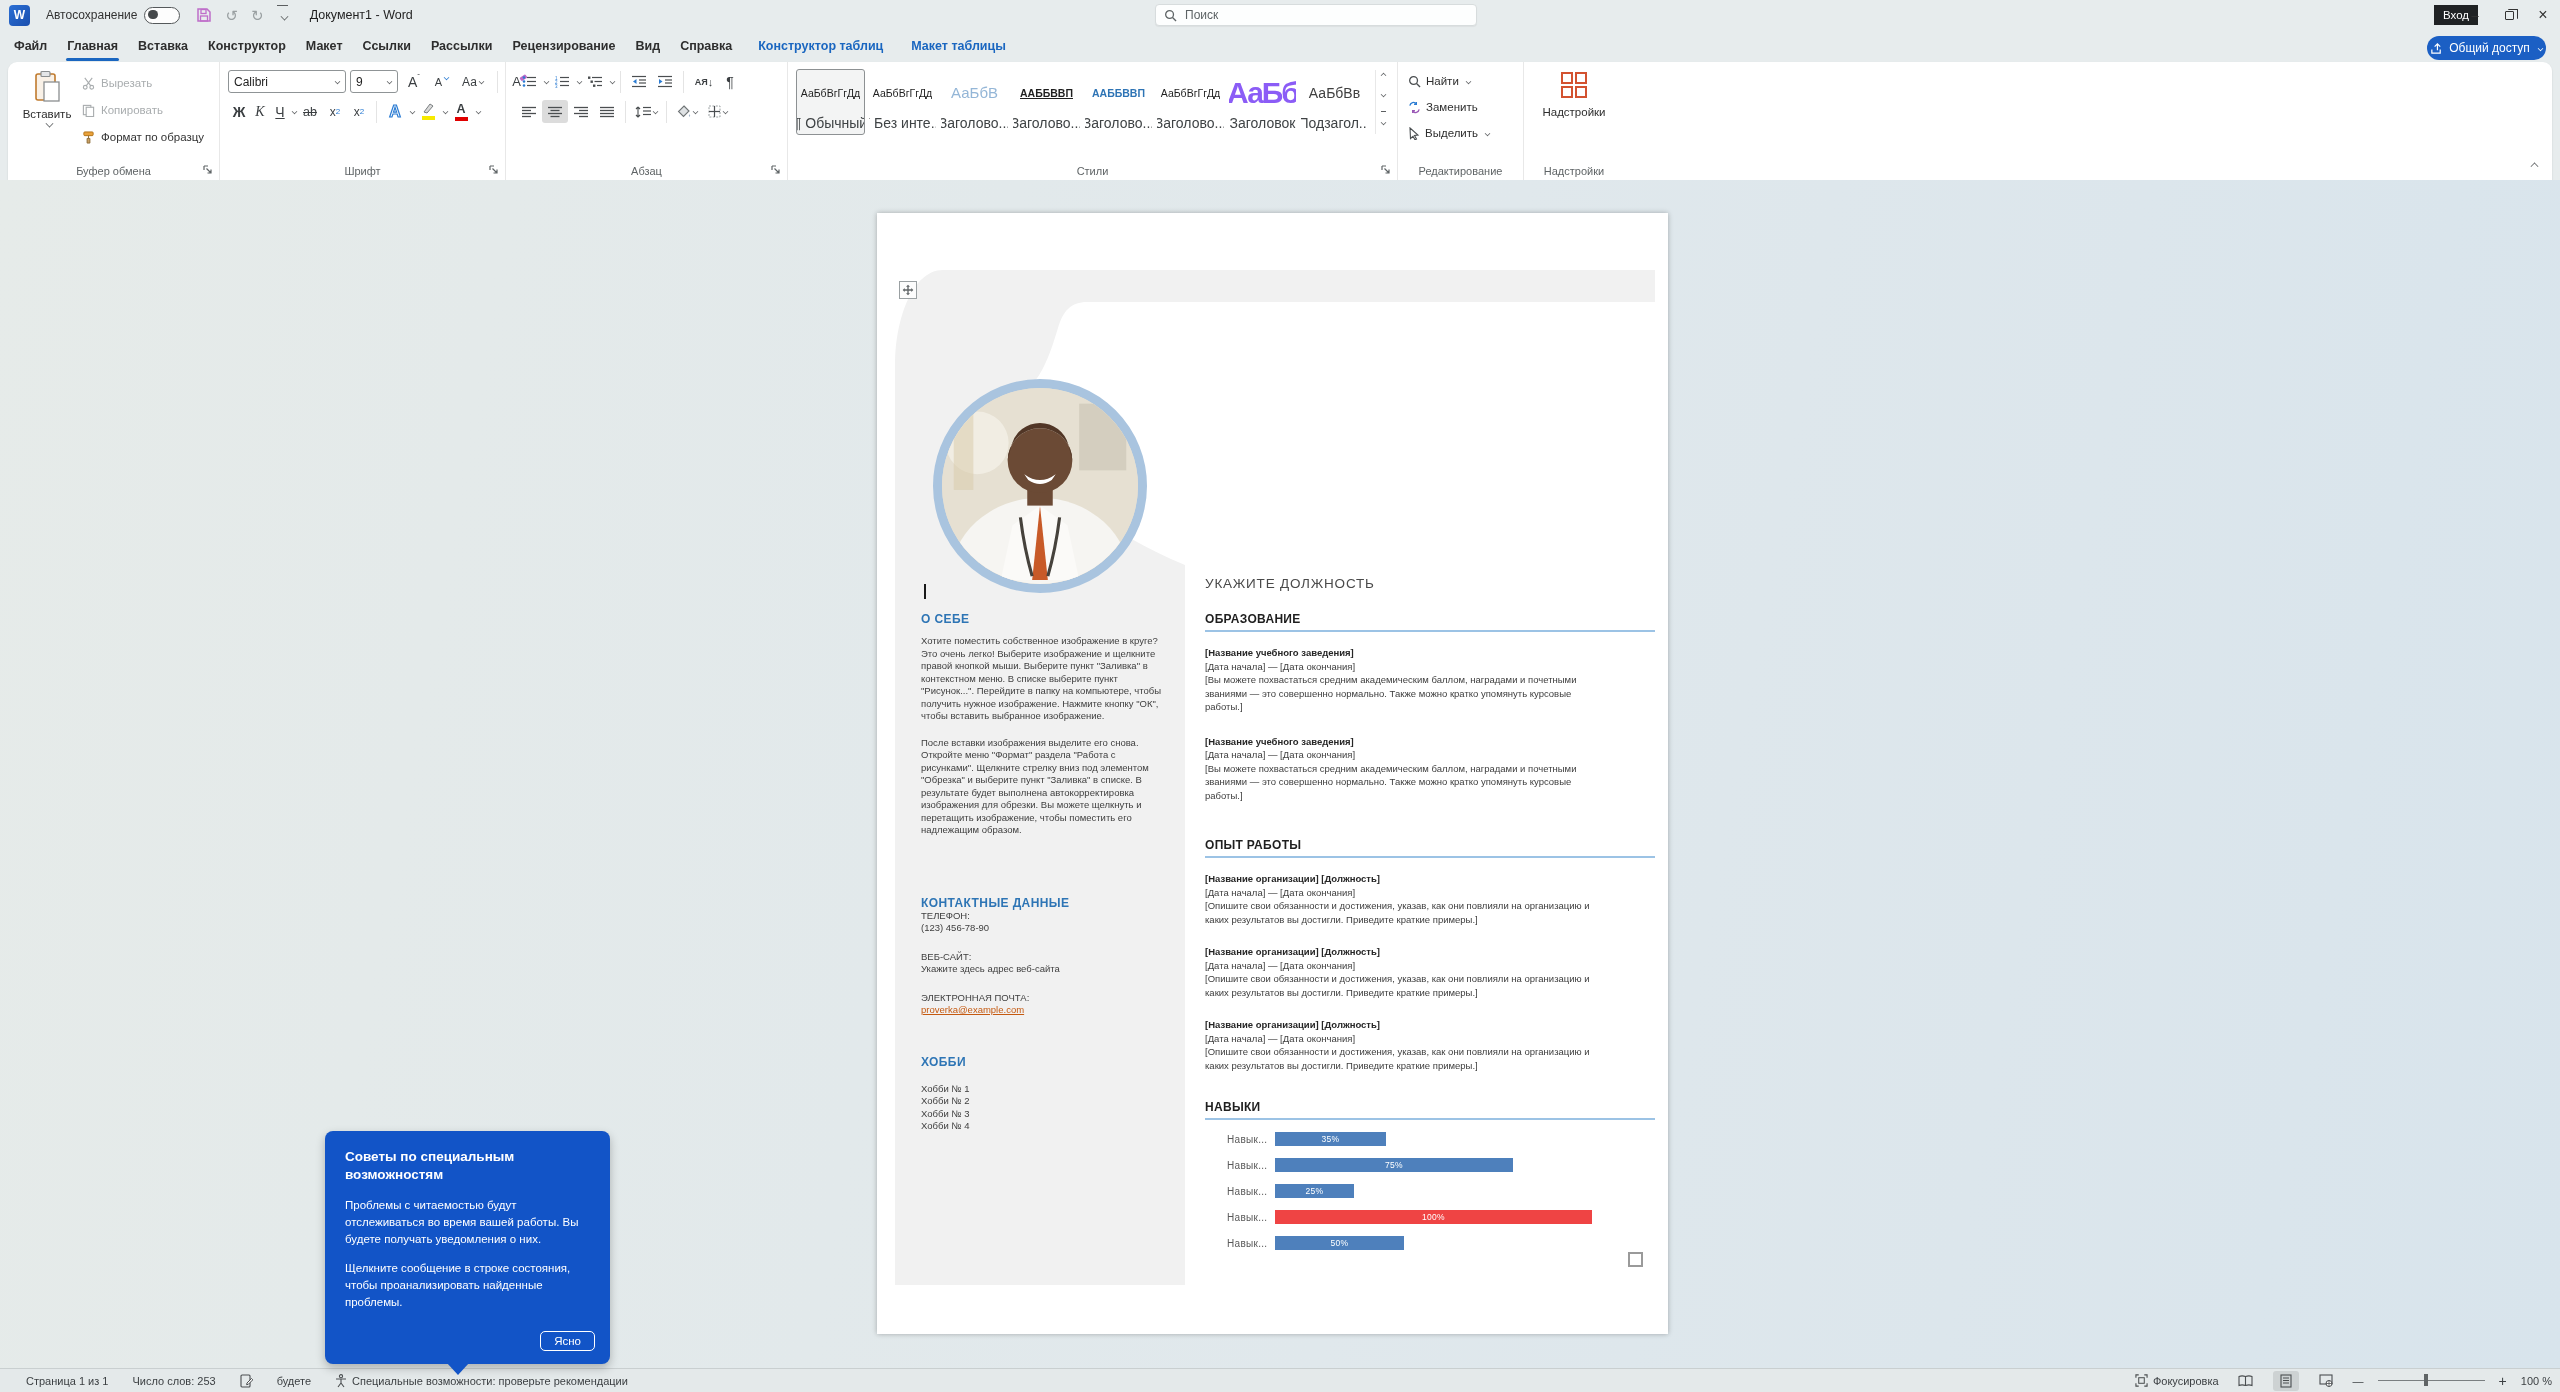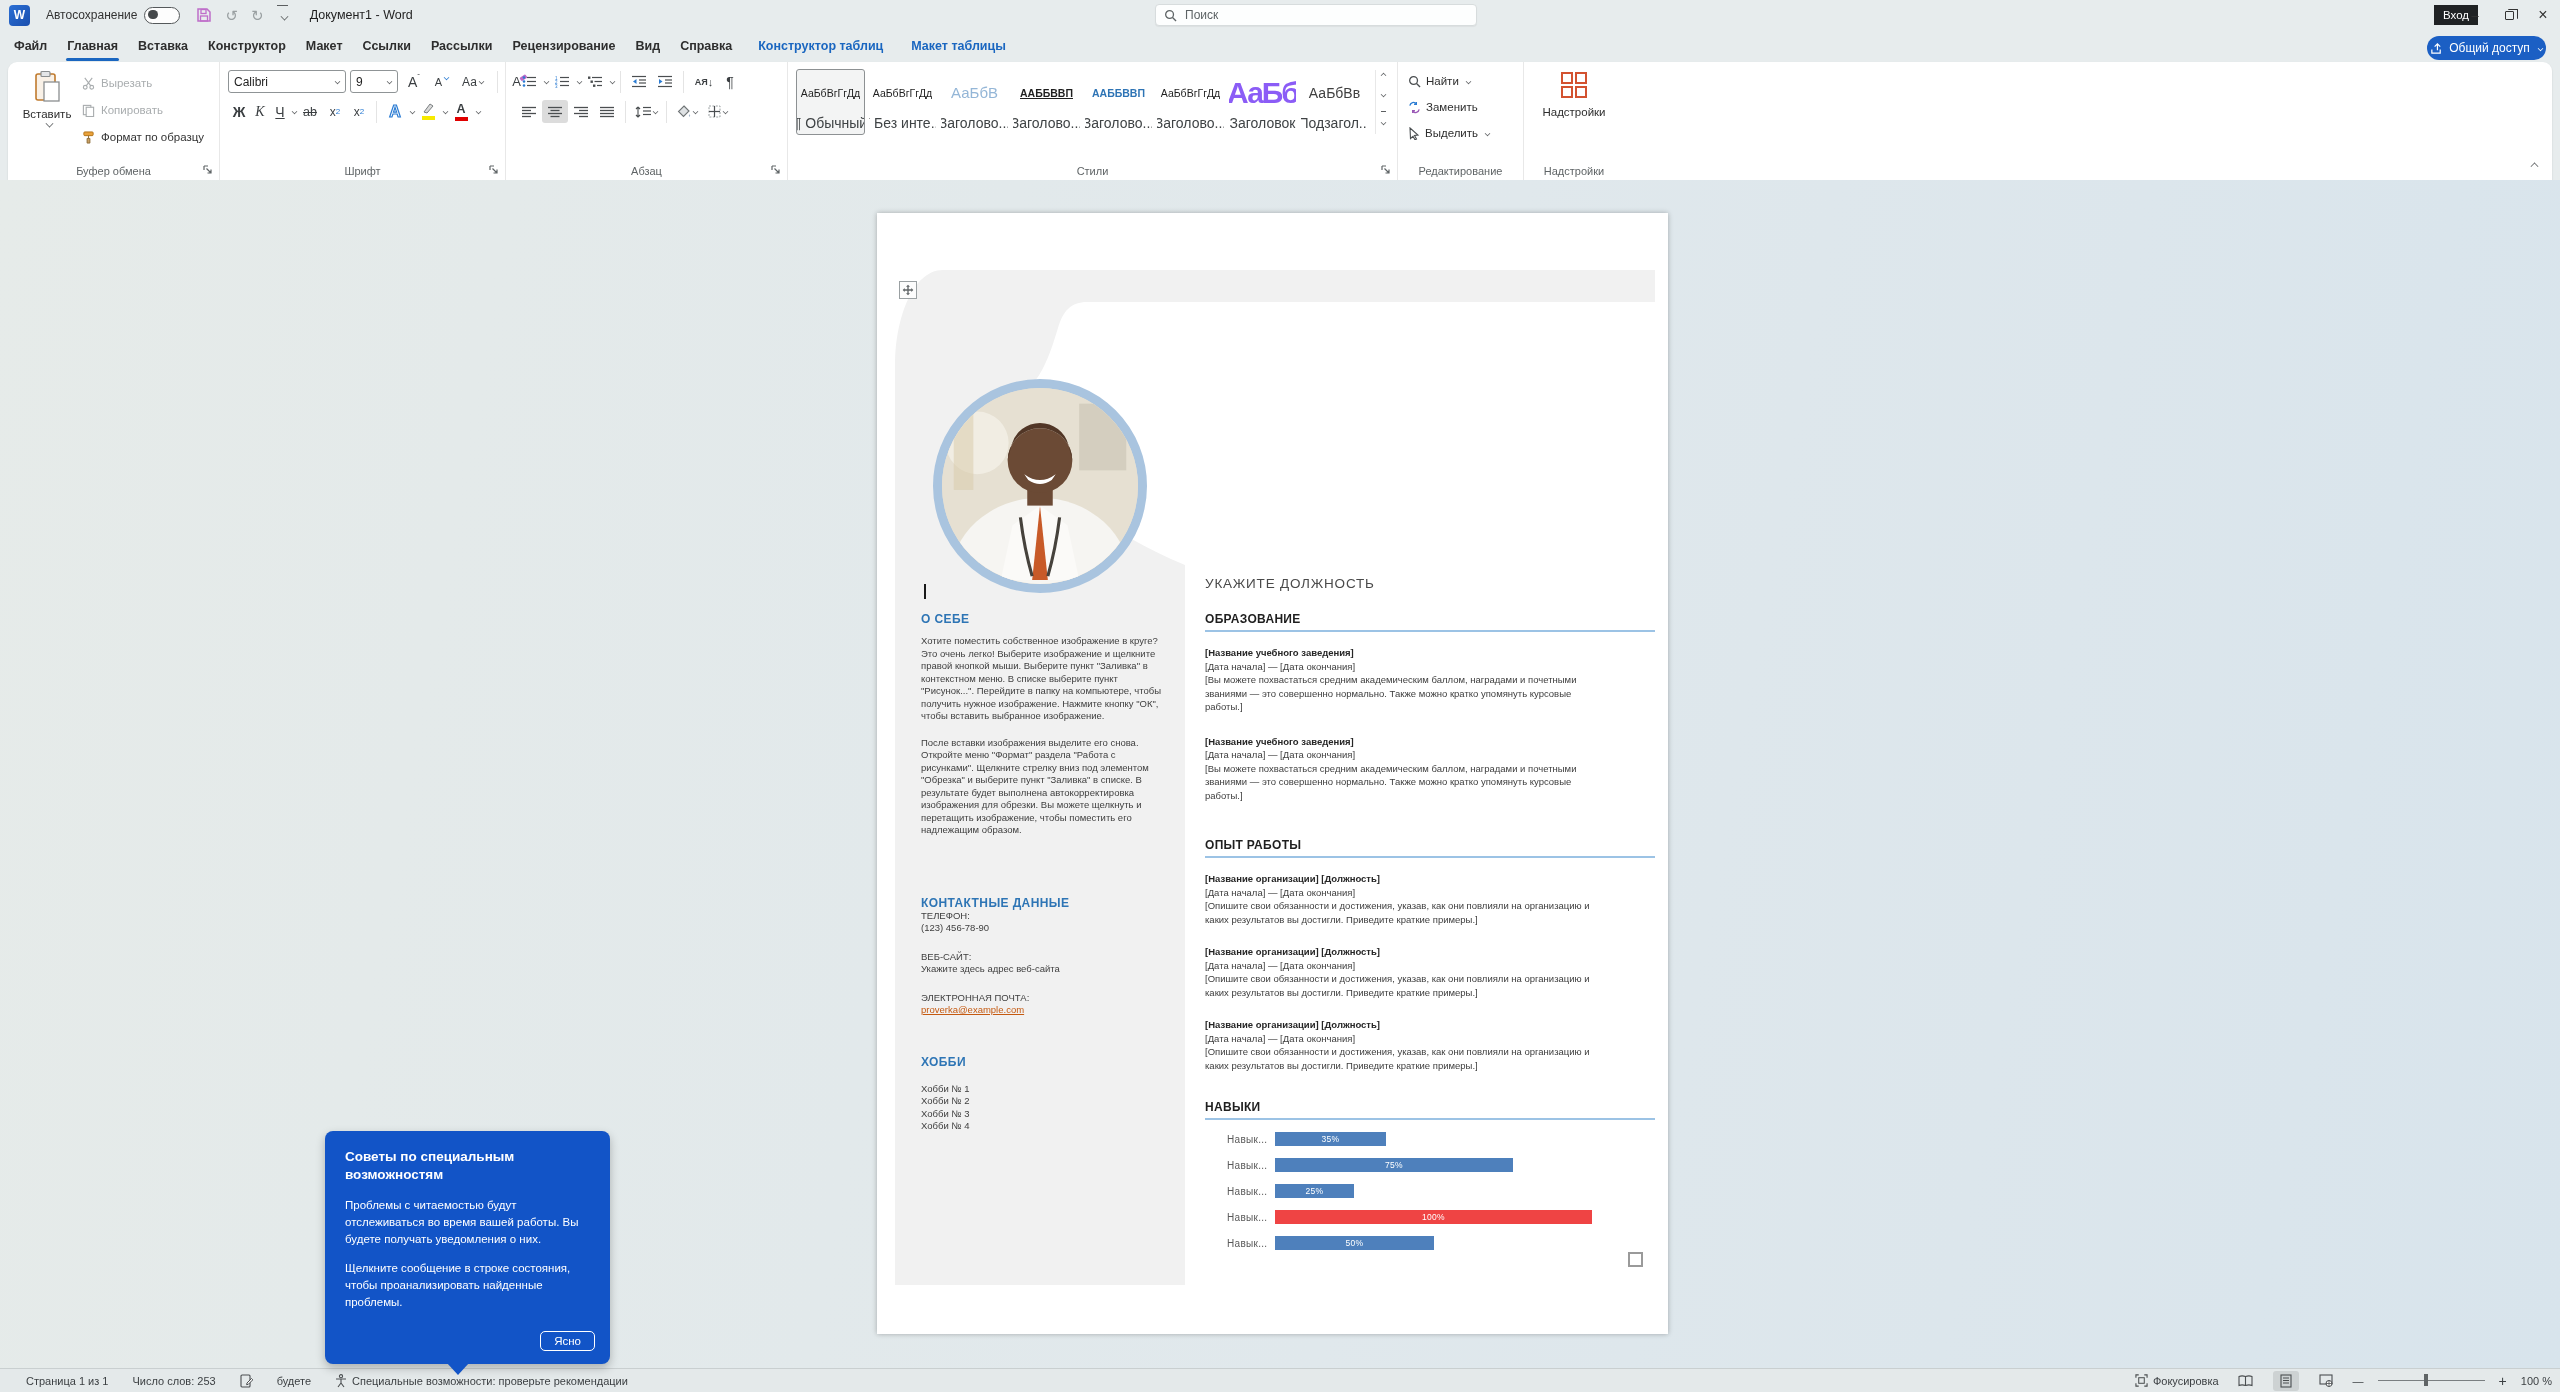--- a/index.html
+++ b/index.html
@@ -664,21 +664,21 @@
             </div>
         </div>
         <div class="skillrow">
           <span class="sl">Навык...</span>
           <div class="bar" style="width: 317px; background: #ef4444;">
               <span>100%</span>
             </div>
         </div>
         <div class="skillrow">
           <span class="sl">Навык...</span>
-          <div class="bar" style="width: 159px; background: rgb(78, 128, 188);">
+          <div class="bar" style="width: 129px; background: rgb(78, 128, 188);">
               <span>50%</span>
             </div>
         </div>
       </div>
     </div>
 
     <div class="resizehandle"></div>
   </div>
 </div>
 

